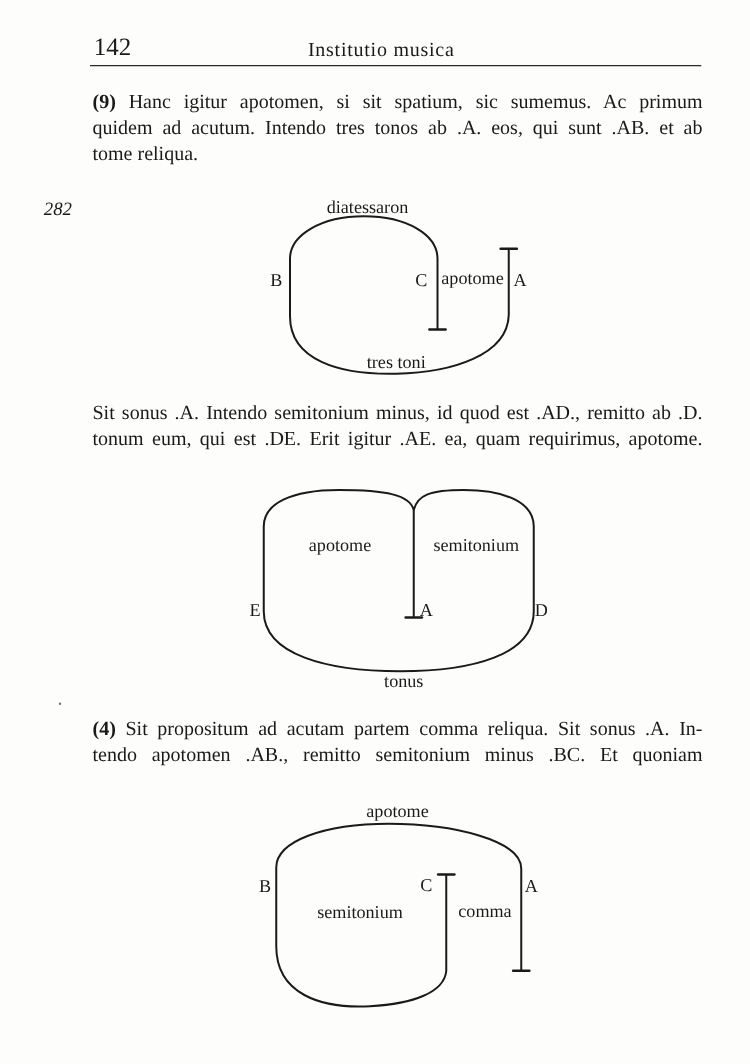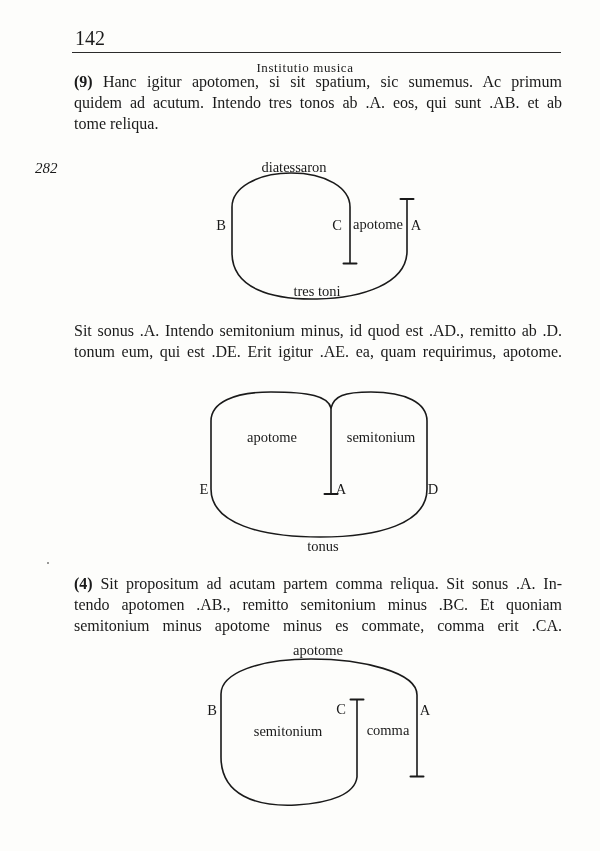--- a/index.html
+++ b/index.html
@@ -8,21 +8,21 @@
     width:600px;height:851px;
     margin:0 auto;
     background:#fdfdfb;
     font-family:"Liberation Serif", serif;
     color:#1a1a1a;
     overflow:hidden;
   }
   
   .header-num{position:absolute;left:75px;top:27px;font-size:20px;}
   .header-title{position:absolute;left:305px;top:32px;transform:translateX(-50%);
-    font-size:13px;letter-spacing:0.6px;white-space:nowrap;margin-top:28px;}
+    font-size:16px;letter-spacing:0.6px;white-space:nowrap;}
   .rule{position:absolute;left:72px;top:52px;width:489px;height:1.4px;background:#2b2b2b;}
   
   .para{position:absolute;left:74px;width:488px;font-size:16px;line-height:21px;}
   .line{white-space:nowrap;}
   .line.j{text-align:justify;text-align-last:justify;}
   .num{font-weight:bold;}
   .p9{top:71px;}
   .p10{top:320px;}
   .p11{top:573px;}
   .margin-note{position:absolute;left:35px;top:160px;font-style:italic;font-size:15px;}
@@ -49,21 +49,20 @@
   </div>
 
   <div class="para p10">
     <div class="line j">Sit sonus .A. Intendo semitonium minus, id quod est .AD., remitto ab .D.</div>
     <div class="line j">tonum eum, qui est .DE. Erit igitur .AE. ea, quam requirimus, apotome.</div>
   </div>
 
   <div class="para p11">
     <div class="line j"><b class="num">(4)</b><span> Sit propositum ad acutam partem comma reliqua. Sit sonus .A. In-</span></div>
     <div class="line j">tendo apotomen .AB., remitto semitonium minus .BC. Et quoniam</div>
-    <div class="line j">semitonium minus apotome minus es commate, comma erit .CA.</div>
   </div>
 
   <svg class="diagram-svg" width="600" height="851" viewBox="0 0 600 851" fill="none" stroke="#1a1a1a" stroke-width="1.6" stroke-linecap="round">
 
     <path d="M 407 199 L 407 252 C 406 284 362 298 317 299 C 271 300 232 288 232 253
              L 232 207 C 232 188 257 173 291 173 C 326 173 350 188 350 207 L 350 263"></path>
     <path stroke-width="2" d="M 400.5 199 L 413.5 199"></path>
     <path stroke-width="2" d="M 343.5 263.5 L 356.5 263.5"></path>
 
     <path d="M 331 408 C 328 396 309 392 271 392 C 233 392 211 403 211 421 L 211 489

